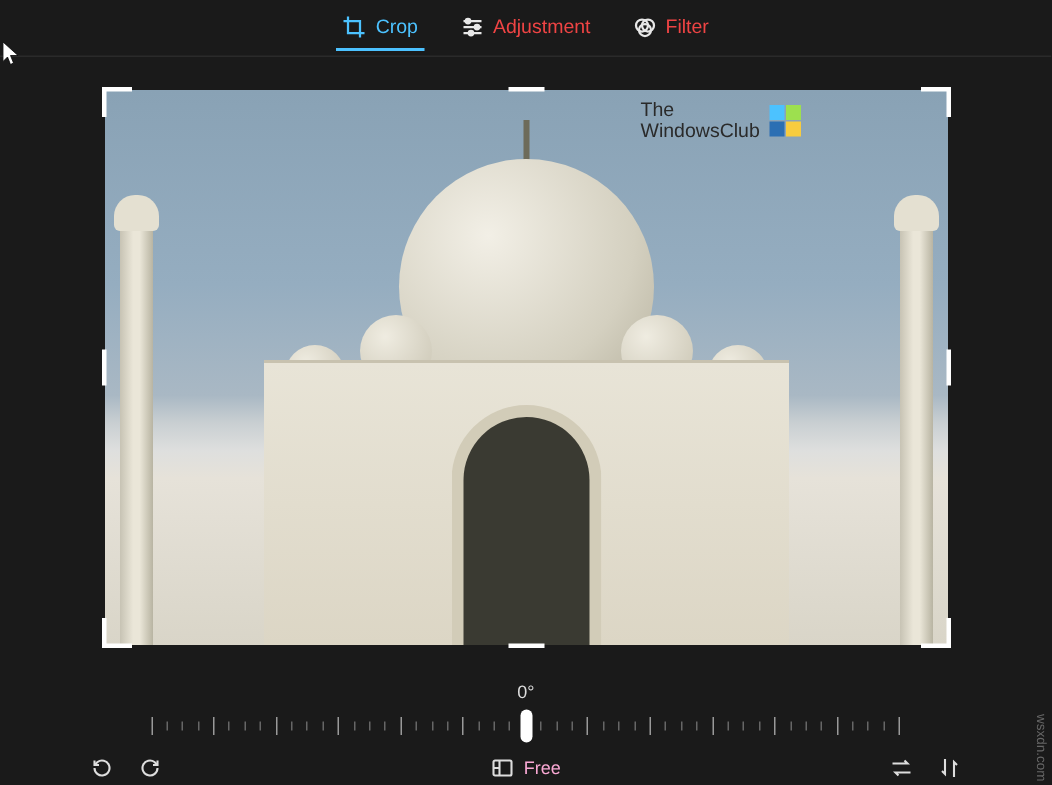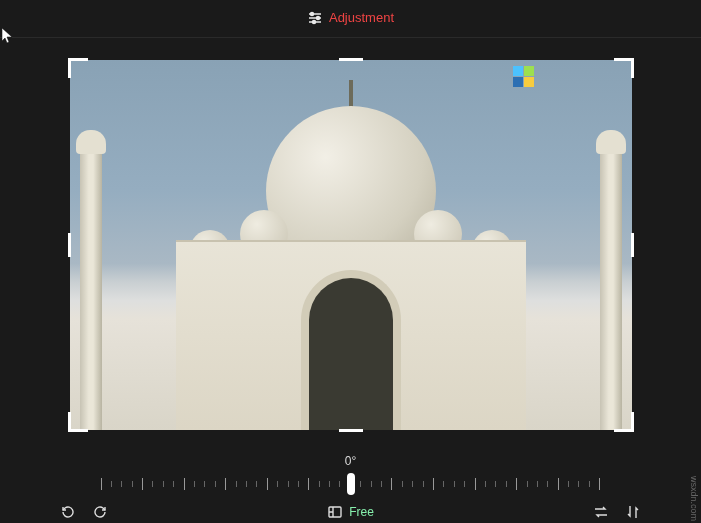--- a/index.html
+++ b/index.html
@@ -198,21 +198,21 @@
       height: 22px;
       background: #fff;
       border-radius: 4px;
     }
     .bottom-bar {
       display: flex;
       justify-content: space-between;
       align-items: flex-start;
       padding: 8px 60px 0 60px;
       font-size: 12px;
-      color: #86efac;
+      color: #f9a8d4;
     }
     .bb-group { display: flex; align-items: center; gap: 16px; }
     .icon-btn { display: inline-flex; align-items: center; gap: 6px; cursor: pointer; }
     .icon-btn svg { width: 16px; height: 16px; }
     .wsxdn {
       position: absolute;
       right: 2px;
       bottom: 2px;
       font-size: 9px;
       color: #666;
@@ -223,30 +223,48 @@
       top: 28px;
       left: 2px;
       color: #fff;
       font-size: 12px;
     }
   </style>
 </head>
 <body>
 
 <div class="top-tabs">
+  <div class="tab active">
+    <span class="icon">
+      <svg viewBox="0 0 16 16" fill="none" stroke="#4cc2ff" stroke-width="1.5">
+          <path d="M4 1v11h11M1 4h11v11"></path>
+        </svg>
+    </span>
+    <span>Crop</span>
+  </div>
   <div class="tab">
     <span class="icon">
       <svg viewBox="0 0 16 16" fill="none" stroke="#e8e8e8" stroke-width="1.5">
           <path d="M2 4h12M2 8h12M2 12h12"></path>
           <circle cx="5" cy="4" r="1.5" fill="#e8e8e8"></circle>
           <circle cx="11" cy="8" r="1.5" fill="#e8e8e8"></circle>
           <circle cx="7" cy="12" r="1.5" fill="#e8e8e8"></circle>
         </svg>
     </span>
     <span>Adjustment</span>
+  </div>
+  <div class="tab">
+    <span class="icon">
+      <svg viewBox="0 0 16 16" fill="none" stroke="#e8e8e8" stroke-width="1.5">
+          <circle cx="6" cy="7" r="4"></circle>
+          <circle cx="10" cy="7" r="4"></circle>
+          <circle cx="8" cy="10" r="4"></circle>
+        </svg>
+    </span>
+    <span>Filter</span>
   </div>
 </div>
 
 <span class="cursor-arrow">
   <svg width="12" height="16" viewBox="0 0 12 16">
       <path d="M0 0l0 13 3-3 2 5 2-1-2-5 5 0z" fill="#fff" stroke="#000" stroke-width="0.5"></path>
     </svg>
 </span>
 
 <div class="canvas-area">
@@ -256,20 +274,24 @@
       <div class="dome"></div>
       <div class="side-dome l"></div>
       <div class="side-dome r"></div>
       <div class="side-dome ll"></div>
       <div class="side-dome rr"></div>
       <div class="minaret left"></div>
       <div class="minaret right"></div>
       <div class="base-building"></div>
       <div class="arch"></div>
       <div class="watermark">
+        <div>
+          <div>The</div>
+          <div>WindowsClub</div>
+        </div>
         <div class="sq">
             <span></span>
             <span></span>
             <span></span>
             <span></span>
           </div>
       </div>
     </div>
     <div class="crop-handle ch-tl"></div>
     <div class="crop-handle ch-tr"></div>

